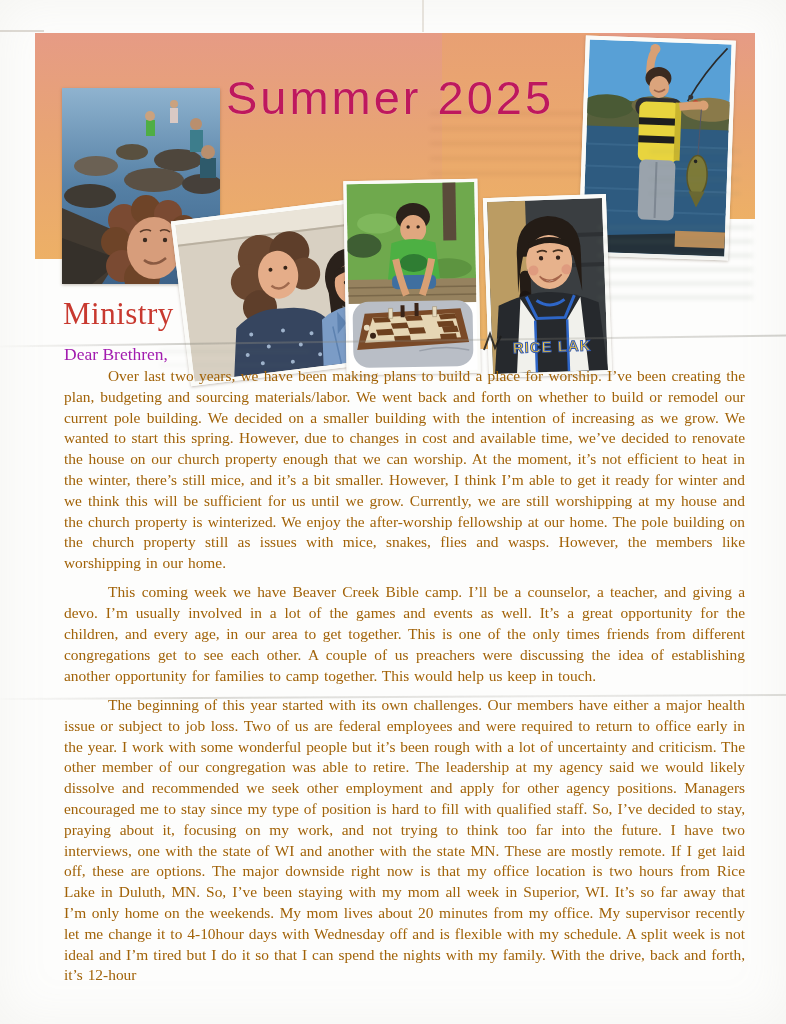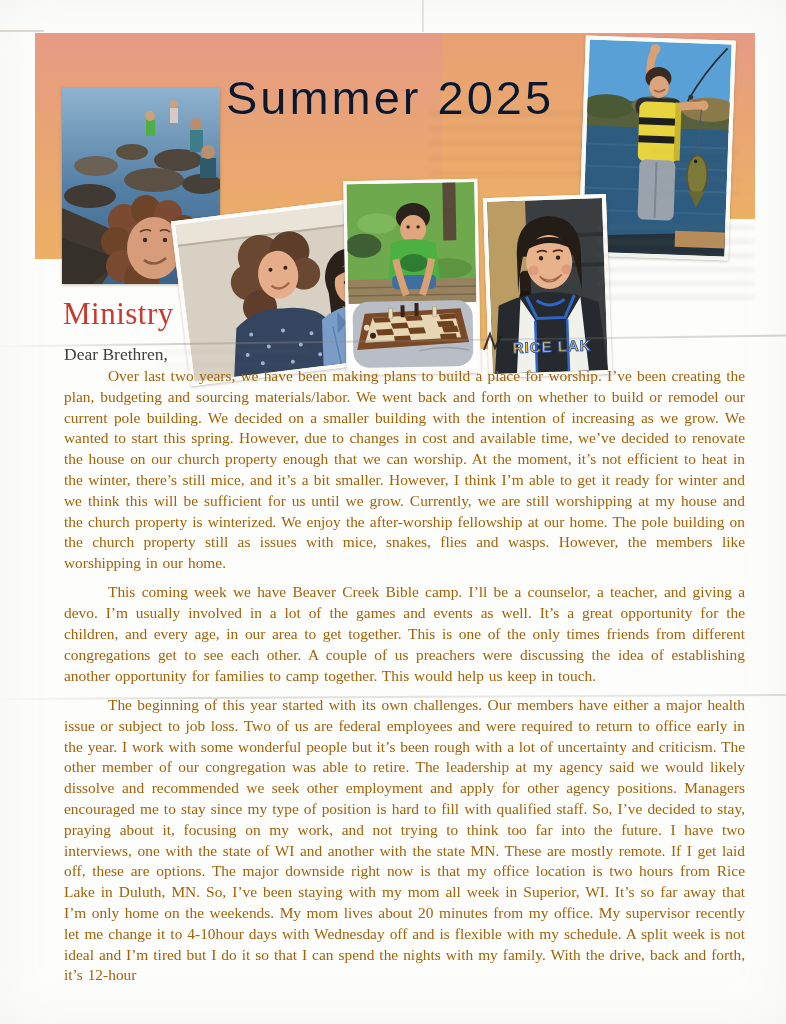--- a/index.html
+++ b/index.html
@@ -14,42 +14,42 @@
     position:absolute;
     background:linear-gradient(180deg,#e69b85 0%,#e8a474 45%,#edb066 100%);
   }
   .banner{left:35px;top:33px;width:720px;height:186px;}
   .banner-ext{left:35px;top:33px;width:440px;height:226px;}
   .banner-patch{left:442px;top:33px;width:158px;height:316px;
     background:linear-gradient(180deg,#e8a074 0%,#ecae68 55%,#eab368 100%);}
   .masthead-title{
     position:absolute;left:110px;top:70px;width:560px;text-align:center;
     font-family:"Liberation Sans", sans-serif;font-weight:400;
-    font-size:47px;letter-spacing:3px;color:#0f172a;
+    font-size:47px;letter-spacing:3px;color:#be185d;
     text-shadow:0 0 1px rgba(255,255,255,.6);
   }
   .masthead-subtitle{
     position:absolute;left:110px;top:136px;width:560px;text-align:center;
     font-family:"DejaVu Serif", serif;font-style:italic;
     font-size:30px;letter-spacing:1px;color:#f9f4ea;
   }
   
   .photo{position:absolute;box-shadow:0 1px 3px rgba(90,70,50,.35);background:#fff;}
   .photo svg{display:block;}
   .ph1{left:62px;top:88px;}
   .ph2{left:180px;top:205px;transform:rotate(-7deg);border:4px solid #fbfbf8;}
   .ph3{left:345px;top:180px;transform:rotate(-1deg);border:3px solid #fbfbf8;}
   .ph5{left:582px;top:38px;transform:rotate(2deg);border:4px solid #fbfbf8;}
   .ph4{left:486px;top:196px;transform:rotate(-2deg);border:4px solid #fbfbf8;}
   
   .section-heading{
     position:absolute;left:63px;top:296px;
     font-size:31px;color:#c8392f;letter-spacing:.5px;
   }
-  .salutation{position:absolute;left:64px;top:344px;font-size:17.5px;color:#404040;}
+  .salutation{position:absolute;left:64px;top:344px;font-size:17.5px;color:#a21caf;}
   .letter-body{
     position:absolute;left:64px;top:366px;width:681px;
     font-size:15.4px;line-height:20.8px;color:#a16207;
     text-align:justify;word-spacing:1px;
   }
   .letter-body p{margin:0 0 8.5px 0;text-indent:44px;}
   
   .crease{position:absolute;left:-10px;width:806px;height:2px;pointer-events:none;
     background:linear-gradient(90deg,rgba(140,138,128,0) 0%,rgba(140,138,128,.40) 25%,rgba(140,138,128,.22) 70%,rgba(140,138,128,.38) 100%);
     filter:blur(.4px);}

